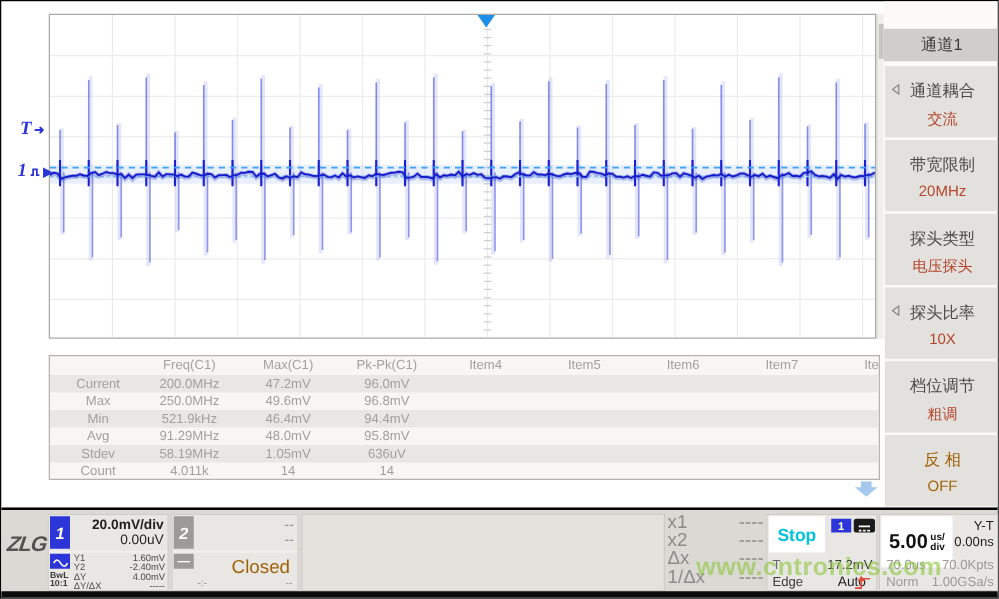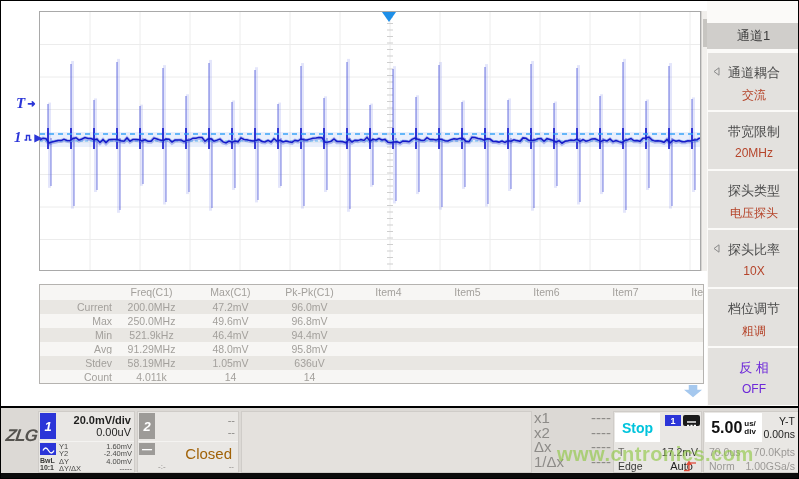--- a/index.html
+++ b/index.html
@@ -26,30 +26,30 @@
         background:#f1efec;border-left:1px solid #d6d4d1;box-sizing:border-box;}
   #plot-scroll-thumb{position:absolute;left:1px;top:8px;width:4px;height:28px;background:#c7c5c1;}
   
   #meas-table{position:absolute;left:38px;top:283px;width:665px;height:100px;
         border:1px solid #b5b3b0;box-sizing:border-box;overflow:hidden;
         background:#f7f6f4;color:#a3a09c;font-size:10.5px;line-height:1;}
   .trow{display:flex;height:14px;align-items:center;}
   .trow.head{height:15px;}
   .trow.shade{background:#e9e7e3;}
   .tc{flex:0 0 79px;text-align:center;overflow:hidden;white-space:nowrap;}
-  .tc.rowlabel{flex:0 0 72px;text-align:right;padding-left:5px;box-sizing:border-box;}
+  .tc.rowlabel{flex:0 0 72px;text-align:center;padding-left:5px;box-sizing:border-box;}
   #table-scroll-arrow{position:absolute;left:683px;top:384px;}
   
   #sidebar{position:absolute;left:706px;top:0;width:93px;height:405px;background:#fbfaf8;}
   #sidebar-title{position:absolute;left:0;top:22px;width:100%;height:26px;line-height:26px;
         background:#d0cecb;color:#3c3c3c;font-size:13px;text-align:center;}
   .side-item{position:absolute;left:1px;right:0;height:57px;background:#e3e1de;}
   .side-item .lbl{margin-top:11px;text-align:center;font-size:13px;color:#4a4a4a;}
   .side-item .val{margin-top:5px;text-align:center;font-size:12px;color:#b5442a;}
-  .side-item.disabled .lbl,.side-item.disabled .val{color:#6d28d9;}
+  .side-item.disabled .lbl,.side-item.disabled .val{color:#a16207;}
   .side-item .side-arrow{position:absolute;left:5px;top:14px;}
   
   #statusbar{position:absolute;left:0;top:405px;width:799px;height:68px;
         background:#dcd9d5;border-top:2px solid #000;box-sizing:border-box;}
   #footer-strip{position:absolute;left:0;top:472px;width:799px;height:7px;background:#0b0b0b;}
   #logo{position:absolute;left:5px;top:18px;font-size:17px;font-weight:bold;font-style:italic;
         color:#55534f;transform:skewX(-8deg);letter-spacing:-1px;}
   #logo sup{font-size:8px;font-style:normal;letter-spacing:0;}
   .sb-block{position:absolute;top:3px;height:62px;background:#e9e7e4;box-sizing:border-box;
         border:1px solid #cfccc8;}
@@ -82,21 +82,21 @@
   .xrow{display:flex;justify-content:space-between;font-size:15px;color:#8d8b88;line-height:14.5px;}
   #stop-box{position:absolute;left:1px;top:1px;width:45px;height:29px;background:#fff;
         display:flex;align-items:center;justify-content:center;
         font-size:14px;font-weight:bold;color:#00c4dc;}
   #trig-src-badge{left:51px;top:3px;width:16px;height:11px;font-size:9px;font-style:normal;}
   #trig-coupling{position:absolute;left:69px;top:3px;width:17px;height:11px;background:#1a1a1a;border-radius:2px;}
   #trig-mode{position:absolute;left:47px;top:16px;width:41px;text-align:center;font-size:11px;color:#1f1f1e;margin-top:32px;}
   .info-row{position:absolute;left:4px;right:3px;display:flex;justify-content:space-between;
         font-size:10.5px;color:#3a3a38;}
   .info-row .k{color:#6a6866;}
-  #tb-box{position:absolute;left:1px;top:1px;width:57px;height:29px;background:#fff;
+  #tb-box{position:absolute;left:1px;top:1px;width:57px;height:41px;background:#fff;
         display:flex;align-items:center;justify-content:center;gap:2px;color:#111;}
   #tb-box .num{font-size:16px;font-weight:bold;}
   #tb-box .unit{font-size:8px;font-weight:bold;line-height:8px;text-align:right;}
   #tb-right{position:absolute;right:3px;top:3px;text-align:right;font-size:10.5px;color:#1f1f1e;line-height:13px;}
   .dimtxt{color:#9b9996 !important;}
   #watermark{position:absolute;left:556px;top:442px;font-size:20px;font-weight:bold;
         color:rgba(141,198,63,0.62);letter-spacing:0.5px;z-index:50;pointer-events:none;}
 </style>
 </head>
 <body>

